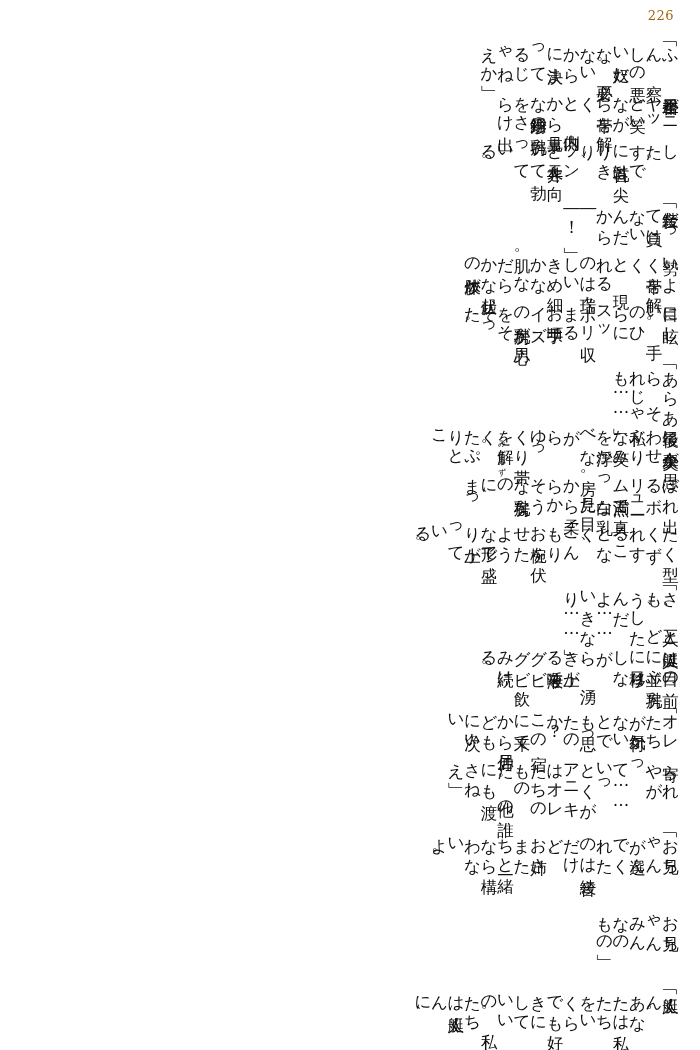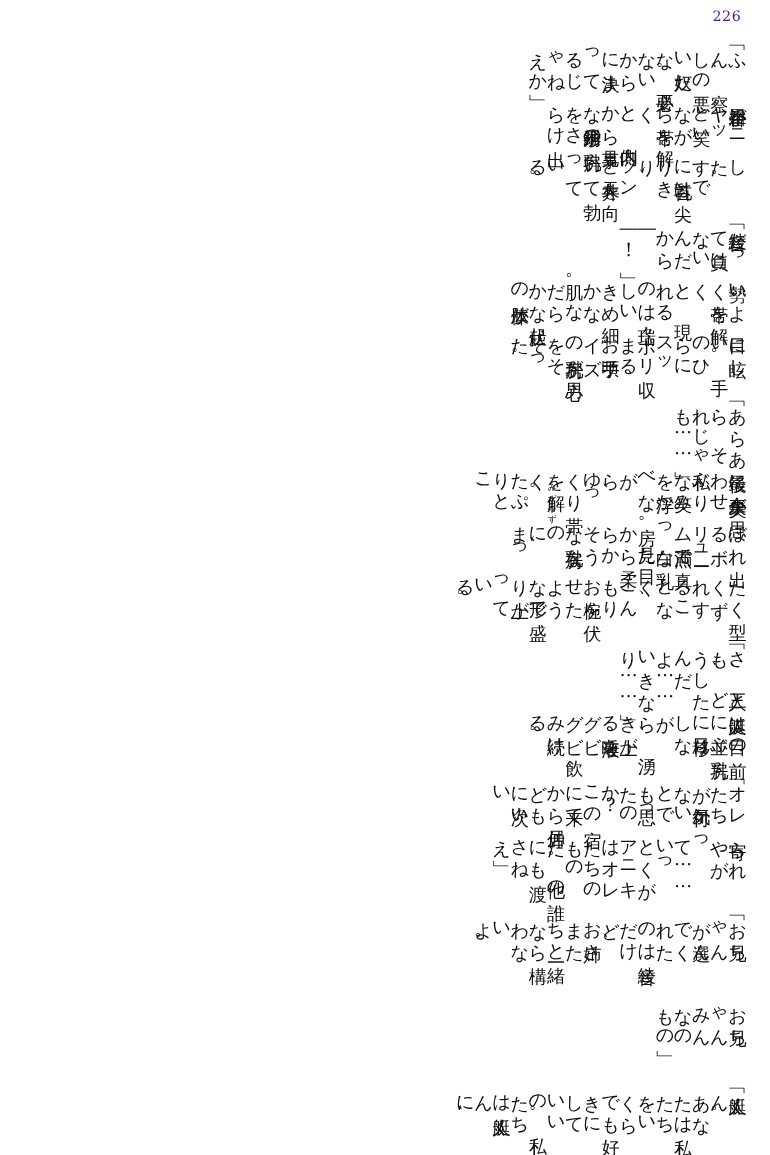--- a/index.html
+++ b/index.html
@@ -22,21 +22,21 @@
     height: 1050px;
     box-sizing: border-box;
   }
 
   .page-number {
     position: absolute;
     top: 8px;
     right: 26px;
     font-size: 13px;
     letter-spacing: 0.5px;
-    color: #4c1d95;
+    color: #a16207;
     font-family: "DejaVu Serif", "Liberation Serif", serif;
   }
 
   
   .text-body {
     position: absolute;
     top: 36px;
     right: 22px;
     left: 22px;
     bottom: 18px;

